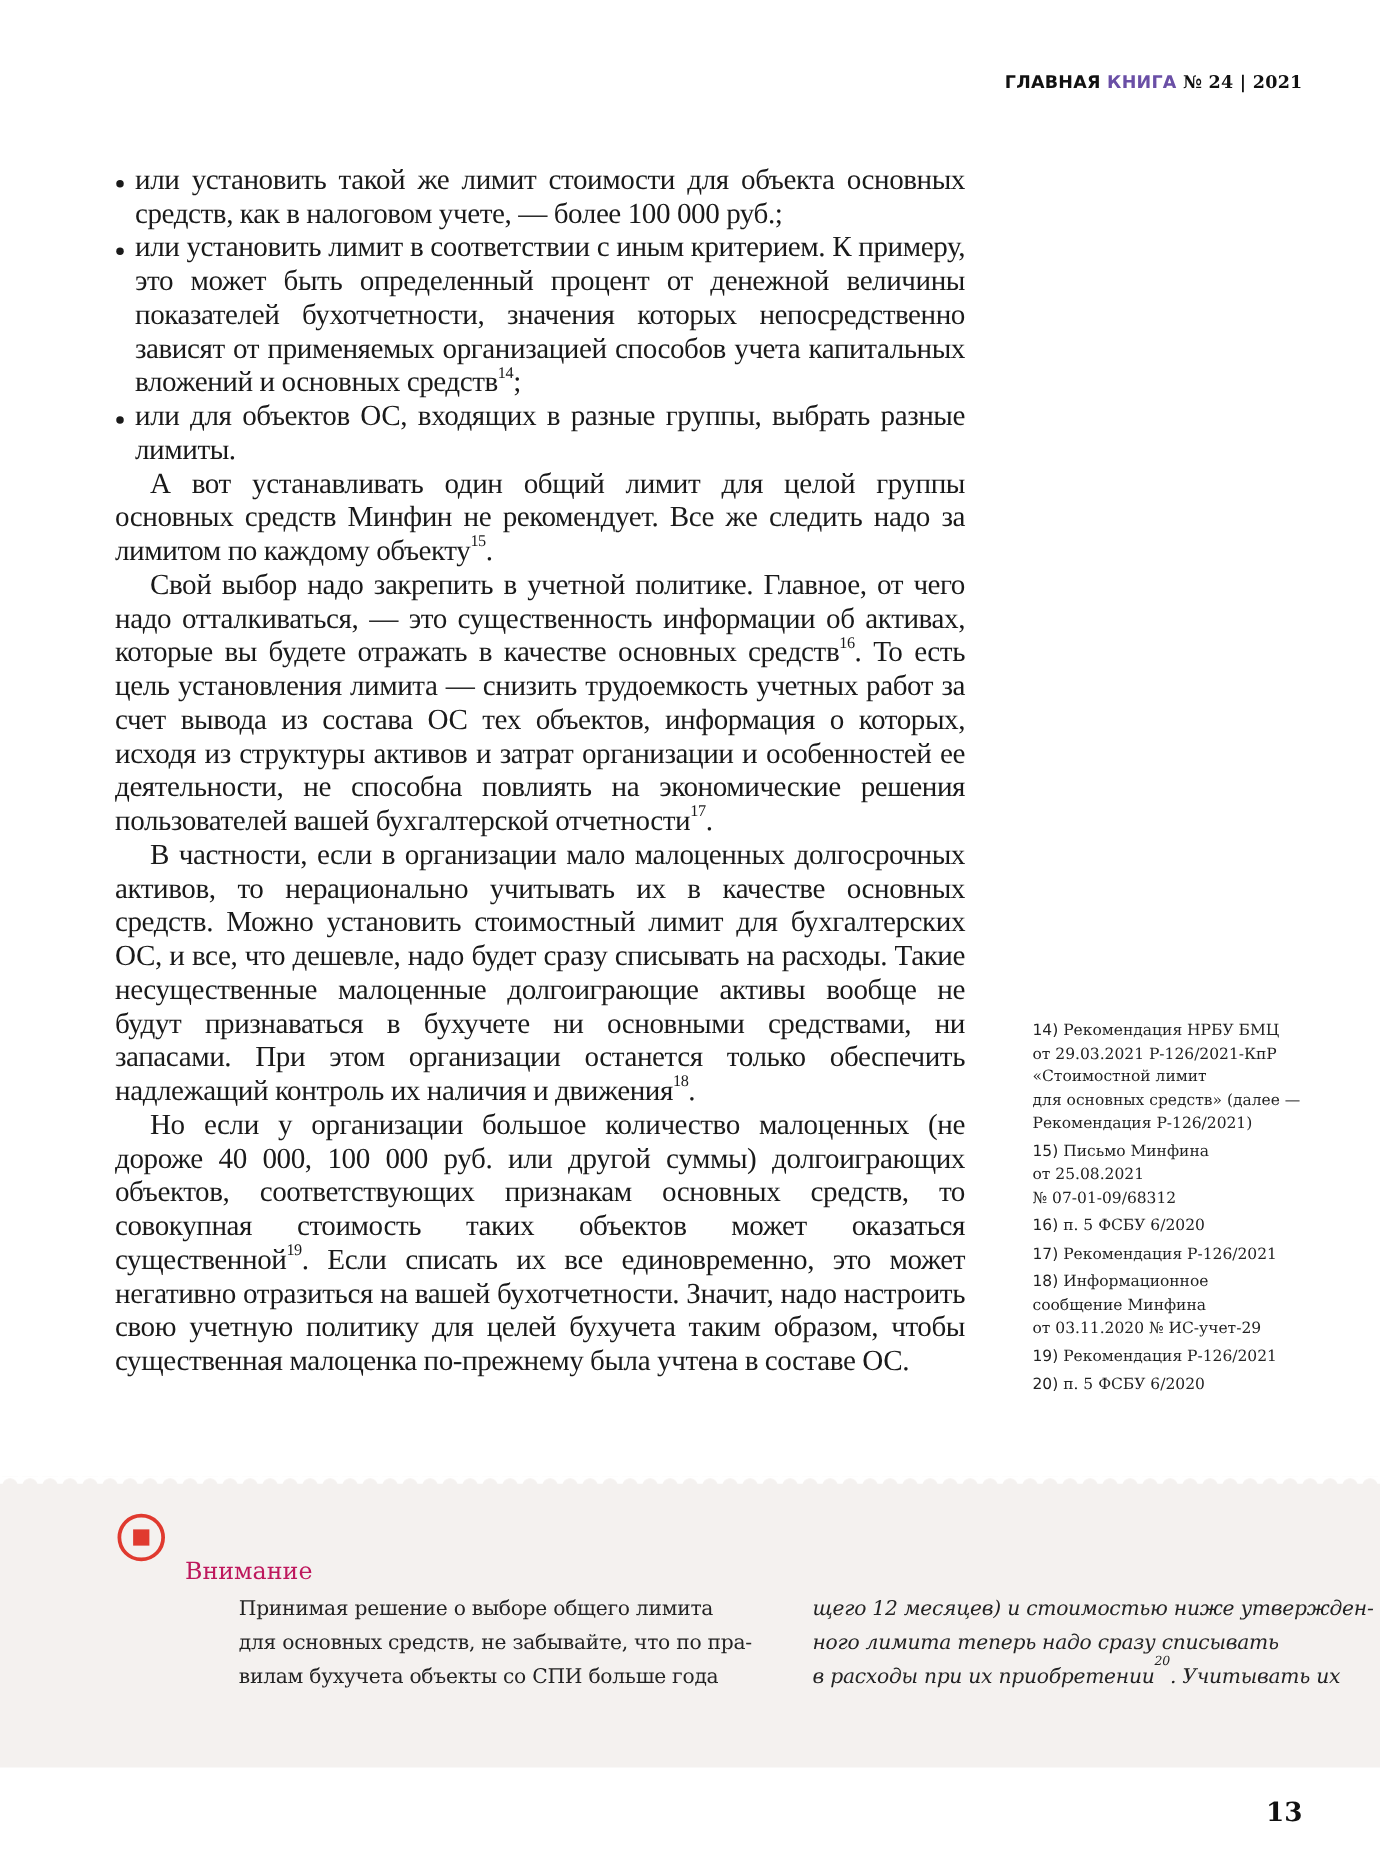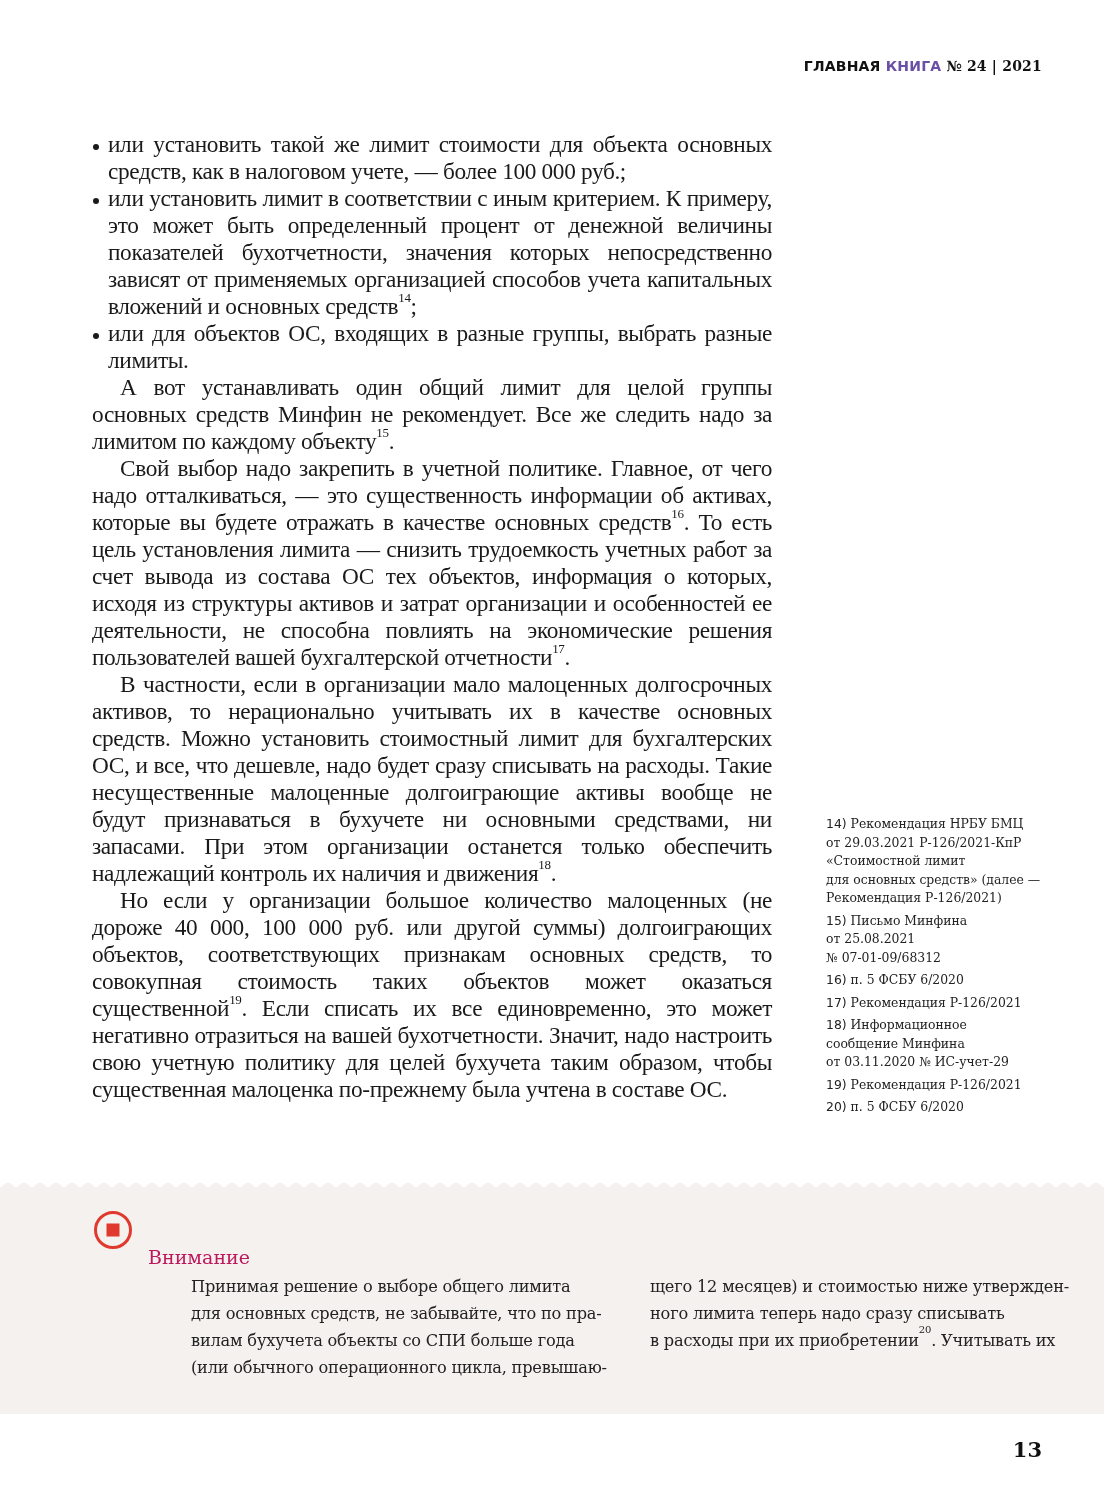--- a/index.html
+++ b/index.html
@@ -51,21 +51,21 @@
   .callout .title {
     position: absolute; left: 148px; top: 31px;
     font-family: "DejaVu Serif", serif; font-weight: normal; font-size: 19px; color: #be185d; margin-top: 28px;
   }
   .callout .col {
     position: absolute; top: 86px;
     font-family: "DejaVu Serif", serif; font-size: 16.2px; line-height: 27px; color: #222;
     letter-spacing: -0.2px;
   }
   .callout .col.left { left: 148px; width: 440px; }
-  .callout .col.right { left: 607px; width: 440px; }
+  .callout .col.right { left: 607px; width: 440px; font-style: italic; }
   .callout .col .line { white-space: nowrap; margin-left: 43px; }
   .callout sup { font-size: 10px; vertical-align: top; position: relative; top: -2px; line-height: 1; }
 
   .page-number {
     position: absolute; right: 62px; top: 1437px;
     font-family: "DejaVu Serif", serif; font-size: 21px; color: #111; font-weight: bold;
   }
 </style>
 </head>
 <body>
@@ -133,21 +133,20 @@
     <svg width="40" height="40" viewBox="0 0 40 40">
       <circle cx="20" cy="20" r="17.5" fill="none" stroke="#e03a2f" stroke-width="3"></circle>
       <rect x="13.5" y="13.5" width="13" height="13" fill="#e03a2f"></rect>
     </svg>
   </div>
   <div class="title">Внимание</div>
   <div class="col left">
     <div class="line">Принимая решение о выборе общего лимита</div>
     <div class="line">для основных средств, не забывайте, что по пра-</div>
     <div class="line">вилам бухучета объекты со СПИ больше года</div>
-    <div class="line">(или обычного операционного цикла, превышаю-</div>
   </div>
   <div class="col right">
     <div class="line">щего 12 месяцев) и стоимостью ниже утвержден-</div>
     <div class="line">ного лимита теперь надо сразу списывать</div>
     <div class="line"><span>в расходы при их приобретении</span><sup>20</sup><span>. Учитывать их</span></div>
   </div>
 </div>
 
 <div class="page-number">13</div>
 

